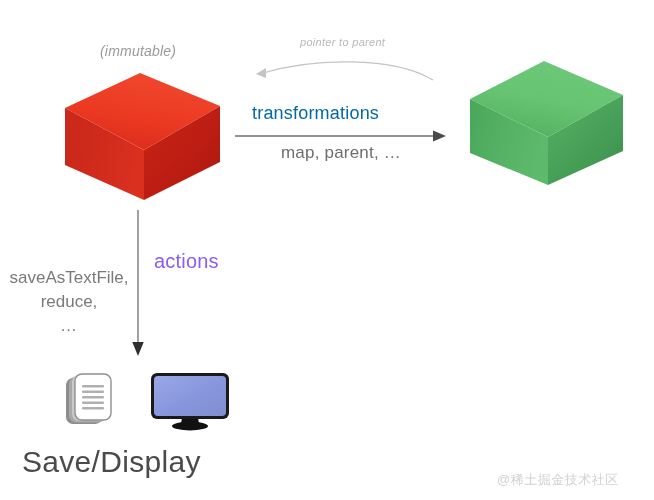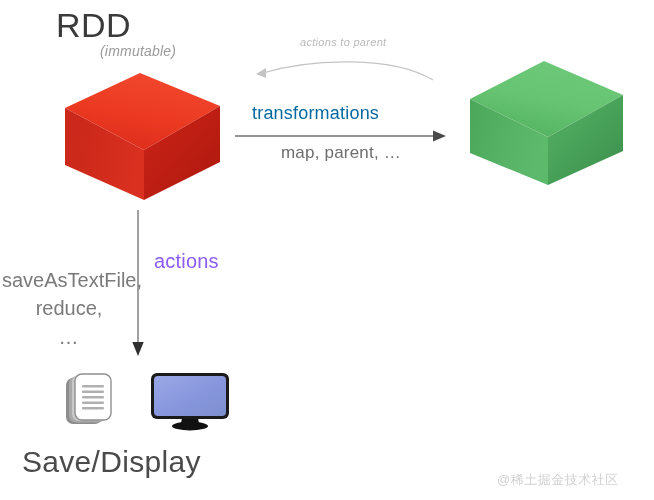--- a/index.html
+++ b/index.html
@@ -89,21 +89,21 @@
     font-size: 20px;
     color: #8b5cf6;
     letter-spacing: 0.2px;
     line-height: 1;
   }
   .actions-list {
     left: 2px;
     top: 266px;
     width: 134px;
     text-align: center;
-    font-size: 20px;
+    font-size: 17px;
     color: #7a7a7a;
     line-height: 1.42;
   }
   .actions-list .ell { letter-spacing: 1px; }
 
   
   .save-display-label {
     left: 22px;
     top: 447px;
     font-size: 30px;
@@ -128,21 +128,20 @@
     color: #d2d2d2;
     letter-spacing: 0.5px;
     white-space: nowrap;
   }
 </style>
 </head>
 <body>
 
 <div id="stage">
 
-  <div class="abs title-rdd">RDD</div>
   <div class="abs sub-immutable">(immutable)</div>
 
 
   <div class="abs cube-red">
     <svg width="165" height="135" viewBox="0 0 165 135" xmlns="http://www.w3.org/2000/svg">
       <defs>
         <linearGradient id="redTop" x1="0" y1="1" x2="0.35" y2="0">
           <stop offset="0%" stop-color="#d8291a"></stop>
           <stop offset="55%" stop-color="#ec3a22"></stop>
           <stop offset="100%" stop-color="#f0452c"></stop>
@@ -191,21 +190,21 @@
       <polygon points="157,38 157,94 82,128 82,80" fill="url(#grnRight)"></polygon>
     </svg>
   </div>
 
   <div class="abs curve-svg">
     <svg width="205" height="50" viewBox="0 0 205 50" xmlns="http://www.w3.org/2000/svg">
       <path d="M190,40 C150,16 70,18 20,33" fill="none" stroke="#c4c4c4" stroke-width="1.2"></path>
       <polygon points="13,34 23,28 23,38" fill="#c4c4c4"></polygon>
     </svg>
   </div>
-  <div class="abs pointer-label">actions to parent</div>
+  <div class="abs pointer-label">pointer to parent</div>
 
   <div class="abs transformations-label">transformations</div>
   <div class="abs arrow-h-svg">
     <svg width="220" height="20" viewBox="0 0 220 20" xmlns="http://www.w3.org/2000/svg">
       <line x1="5" y1="10" x2="205" y2="10" stroke="#6f6f6f" stroke-width="1.3"></line>
       <polygon points="216,10 203,4.5 203,15.5" fill="#4a4a4a"></polygon>
     </svg>
   </div>
   <div class="abs map-filter-label">map, parent, …</div>
 

